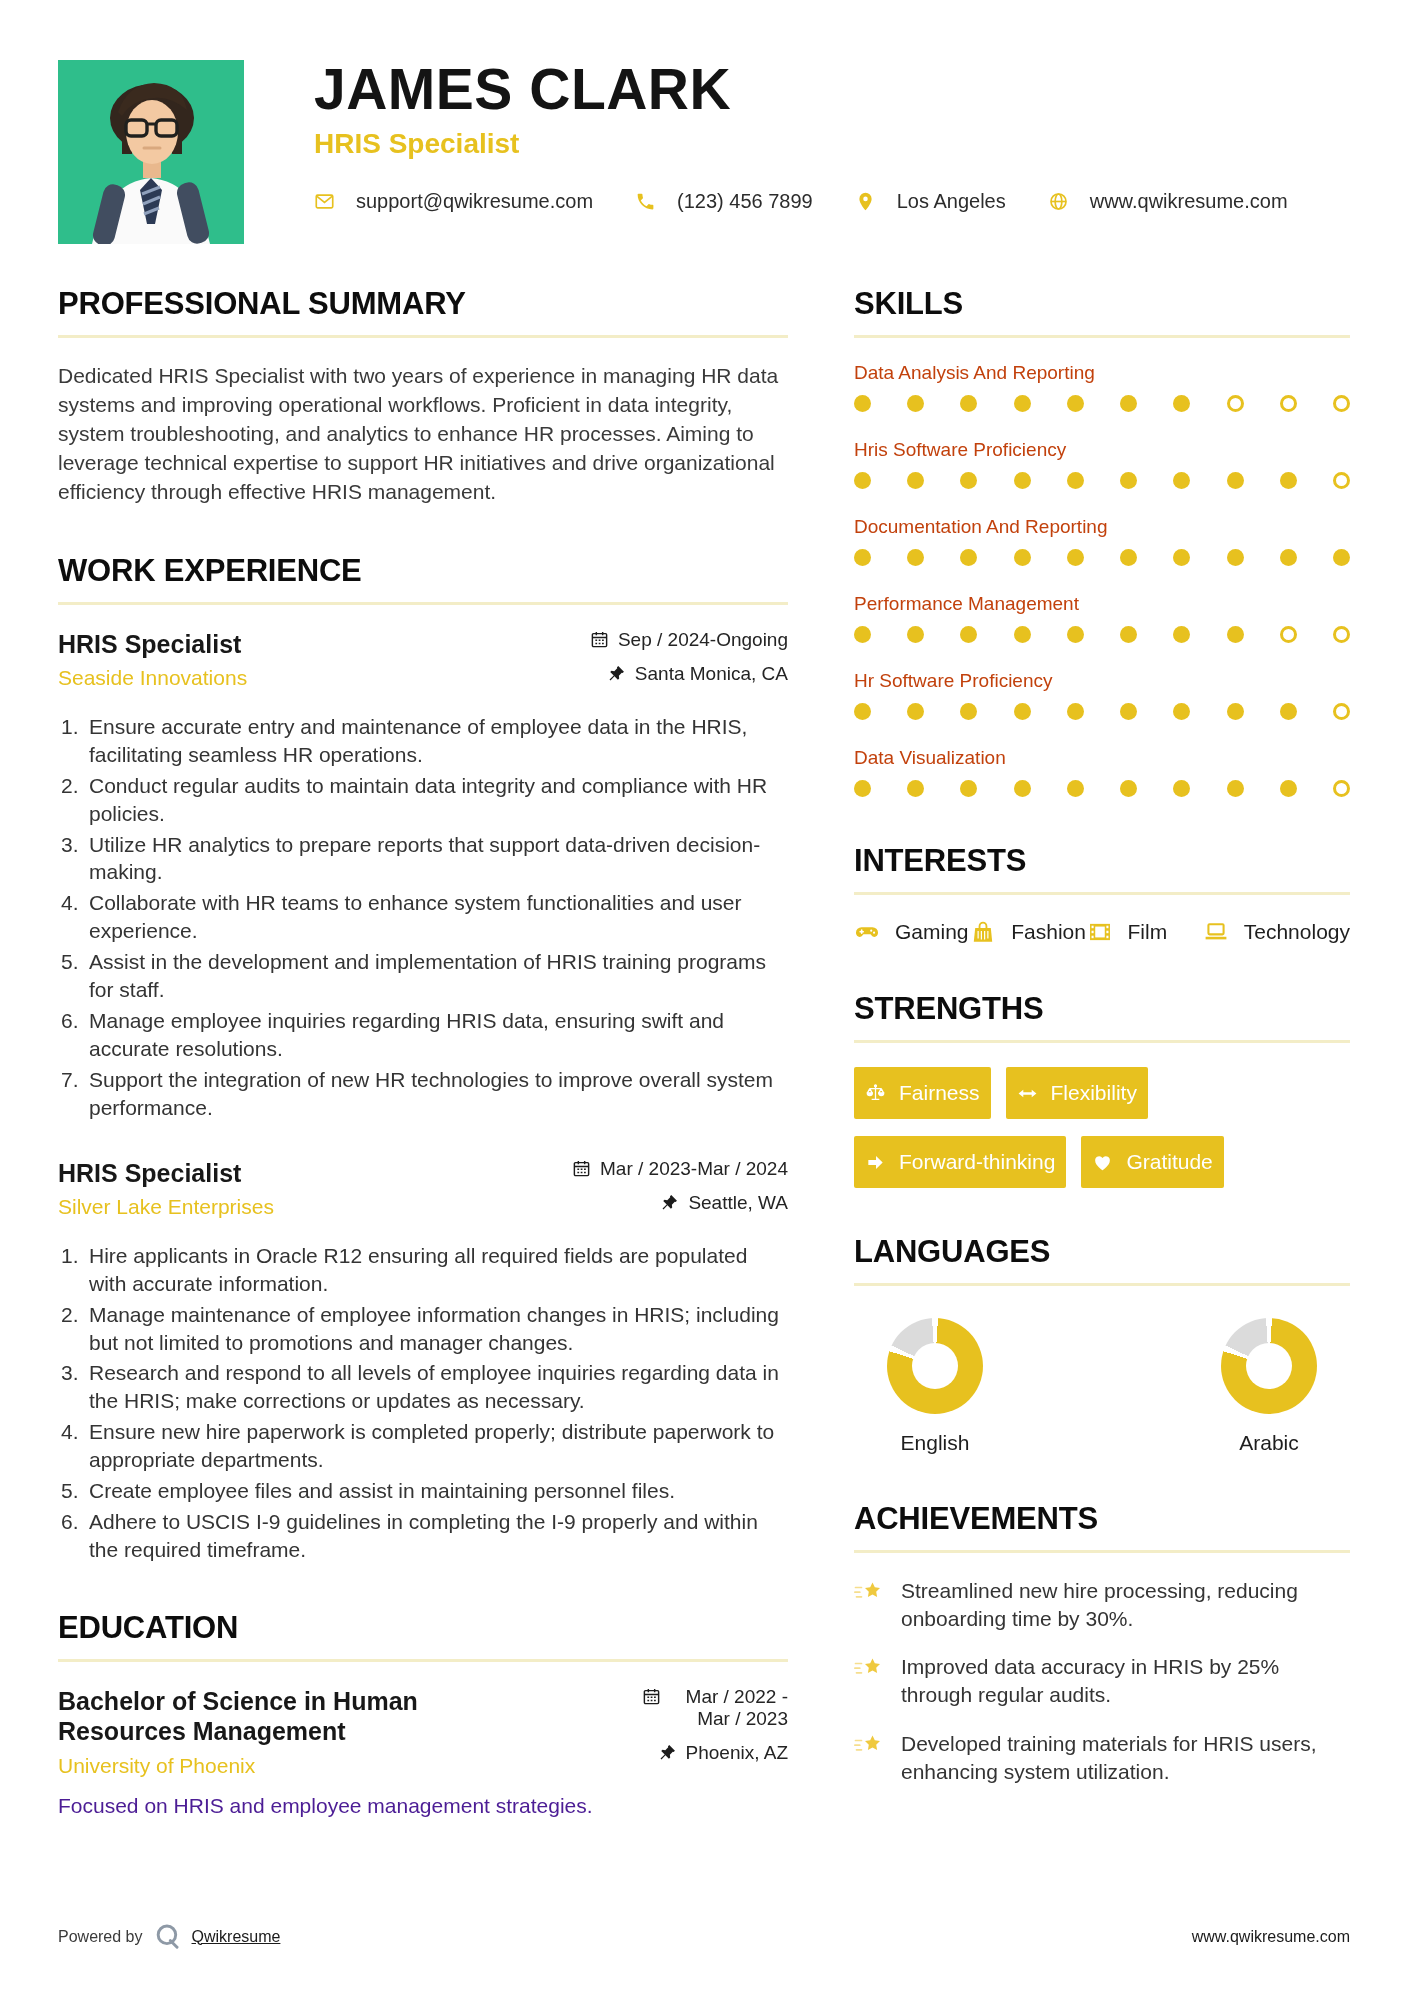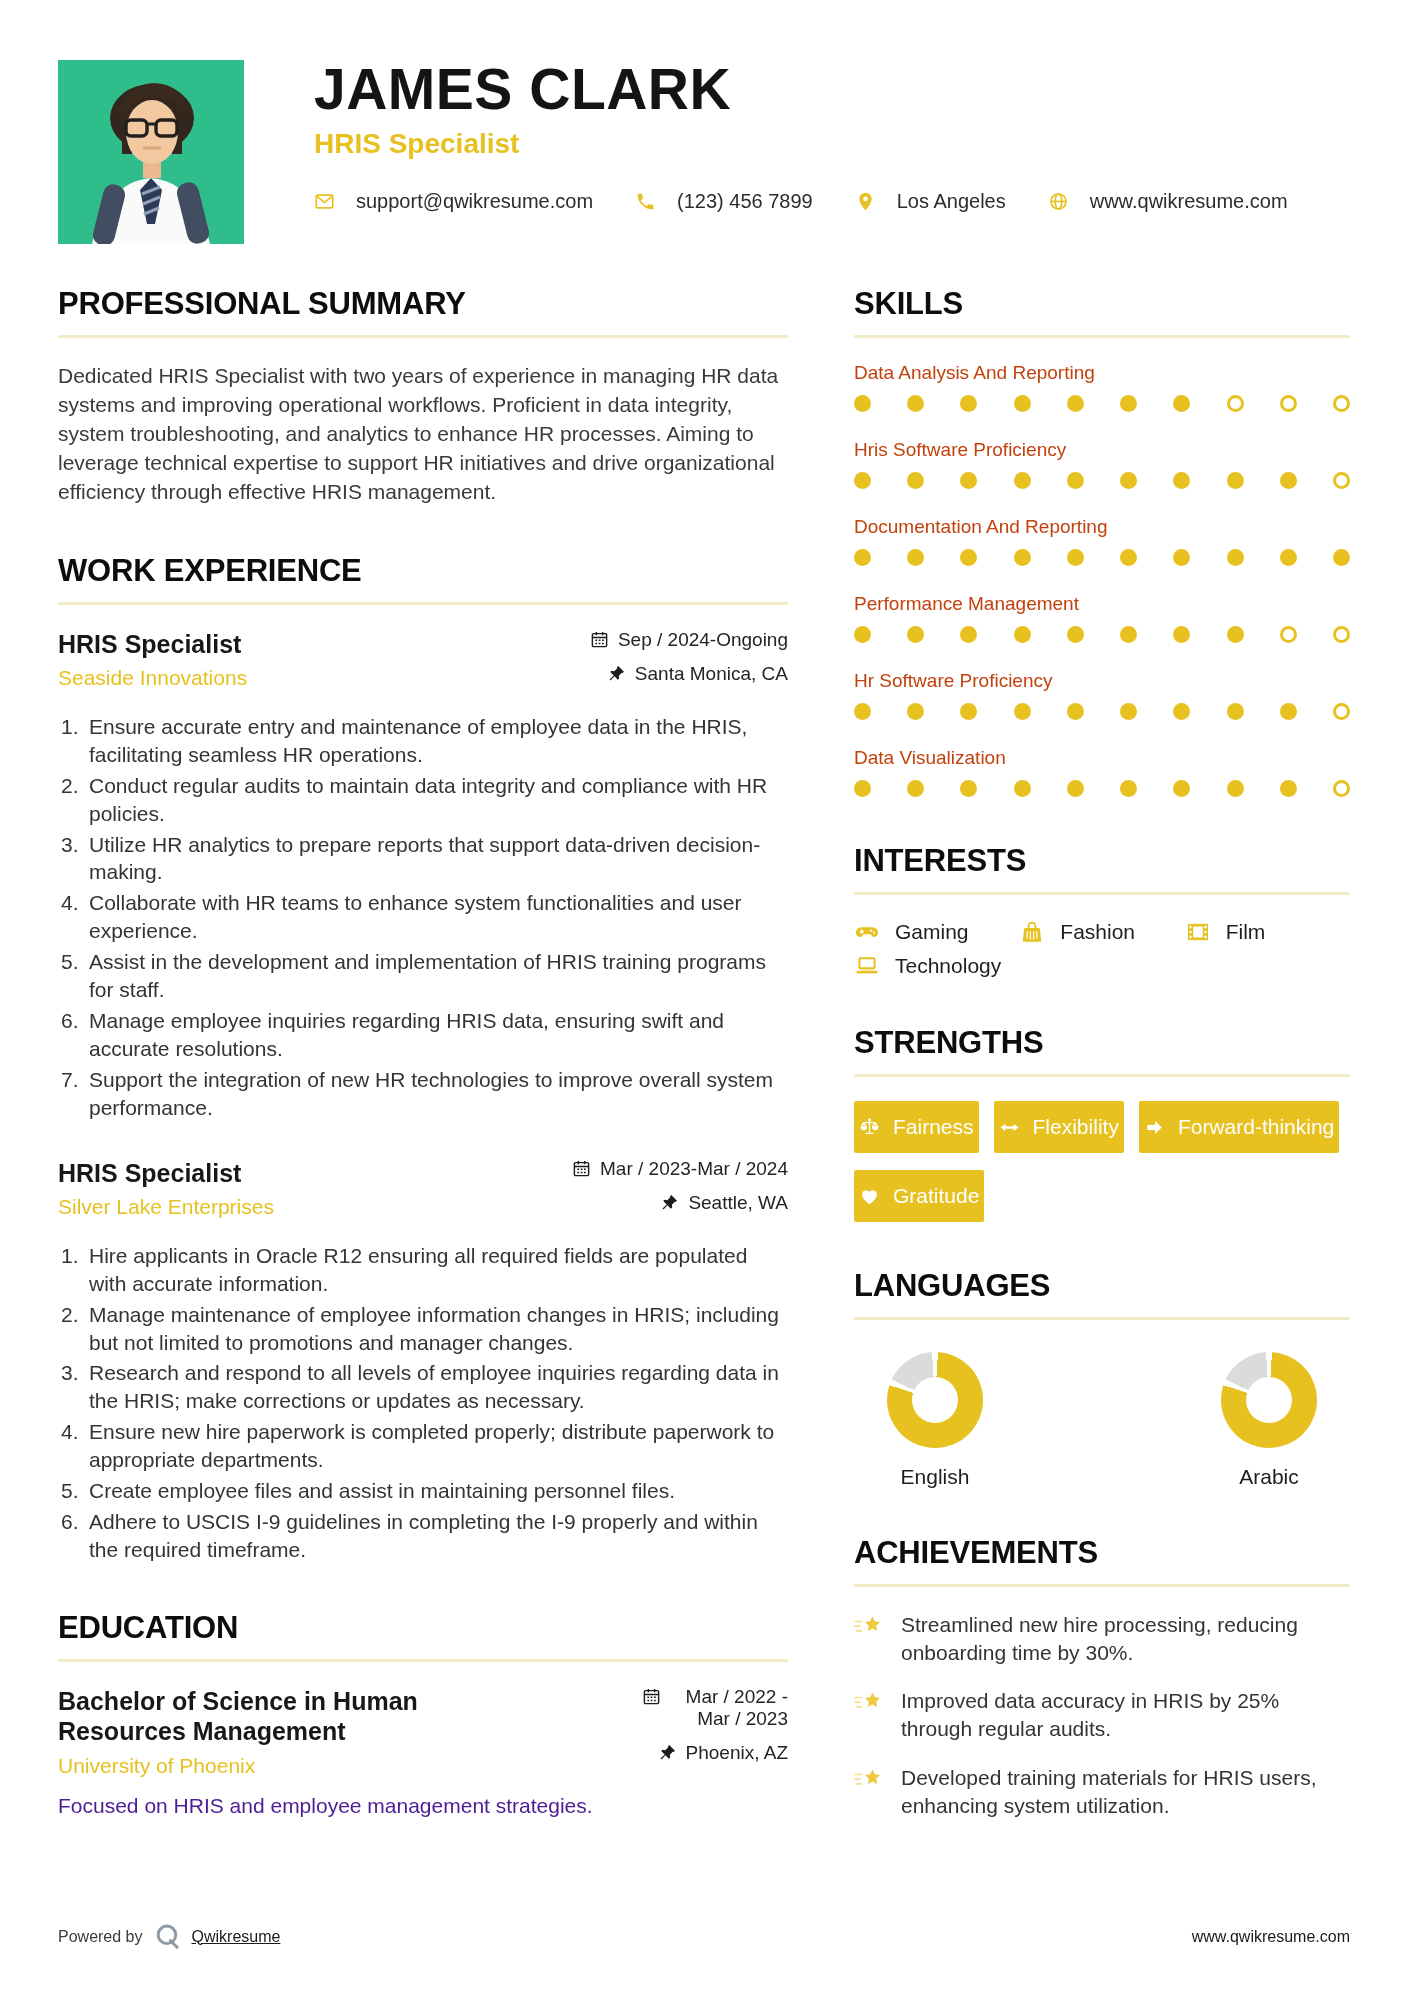--- a/index.html
+++ b/index.html
@@ -49,27 +49,27 @@
   .edu-note{font-size:21px;color:#4c1d95;margin-top:16px}
 
   
   .skill{margin-bottom:27px}
   .skill-name{font-size:19px;color:#c2410c}
   .dots{display:flex;justify-content:space-between;margin-top:11px}
   .dot{width:17px;height:17px;border-radius:50%;background:var(--acc)}
   .dot.empty{background:#fff;border:3px solid var(--acc);width:11px;height:11px}
 
   
-  .igrid{display:grid;grid-template-columns:1fr 1fr 1fr;row-gap:8px}
+  .igrid{display:grid;grid-template-columns:1fr 1fr 1fr 1fr;row-gap:23px}
   .interest{display:flex;align-items:center;gap:15px;font-size:21px;color:#1f1f1f}
   .interest .ic{font-size:26px}
 
   
   .strengths{display:flex;flex-wrap:wrap;gap:17px 15px}
-  .chip{display:inline-flex;align-items:center;gap:13px;background:var(--acc);color:#fff;font-size:21px;padding:14px 5px;border-radius:2px;font-weight:500}
+  .chip{display:inline-flex;align-items:center;gap:13px;background:var(--acc);color:#fff;font-size:21px;padding:14px 11px;border-radius:2px;font-weight:500}
   .chip .ic{color:#fff;font-size:21px}
 
   
   .langs{display:flex;justify-content:space-between;padding:8px 6px 0}
   .lang{width:150px;text-align:center}
   .donut{width:96px;height:96px;border-radius:50%;margin:0 auto;position:relative}
   .donut::after{content:"";position:absolute;inset:25px;background:#fff;border-radius:50%}
   .lang-label{margin-top:17px;font-size:21px;color:#1e1e1e}
 
   

